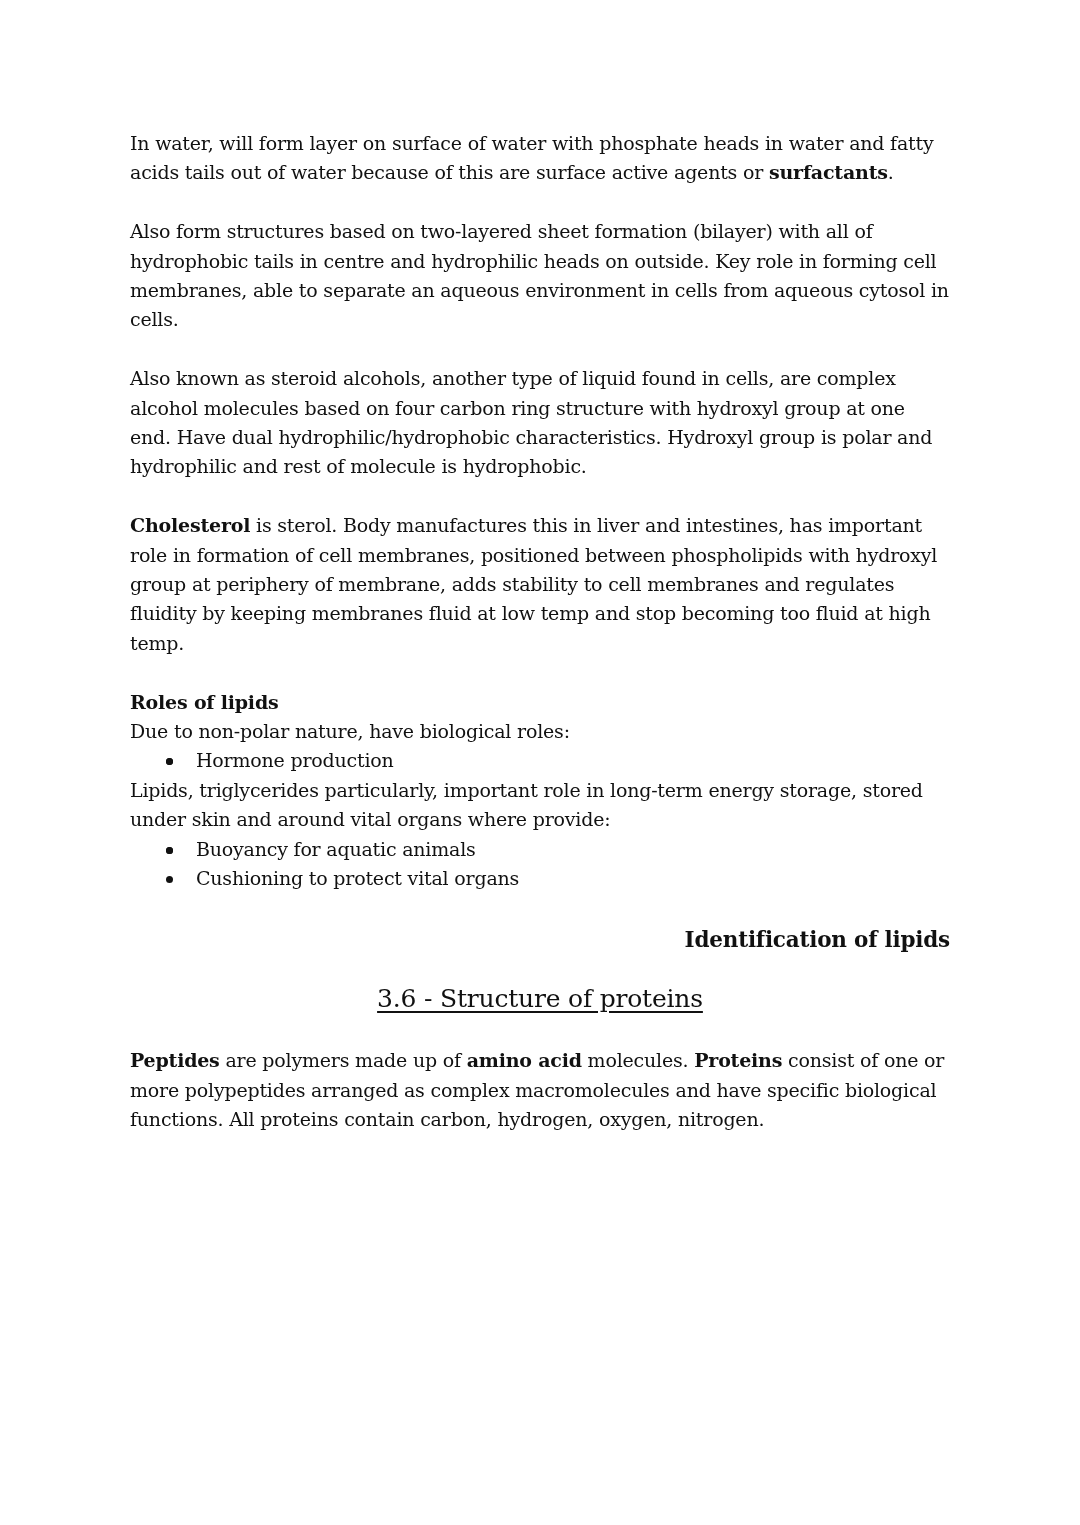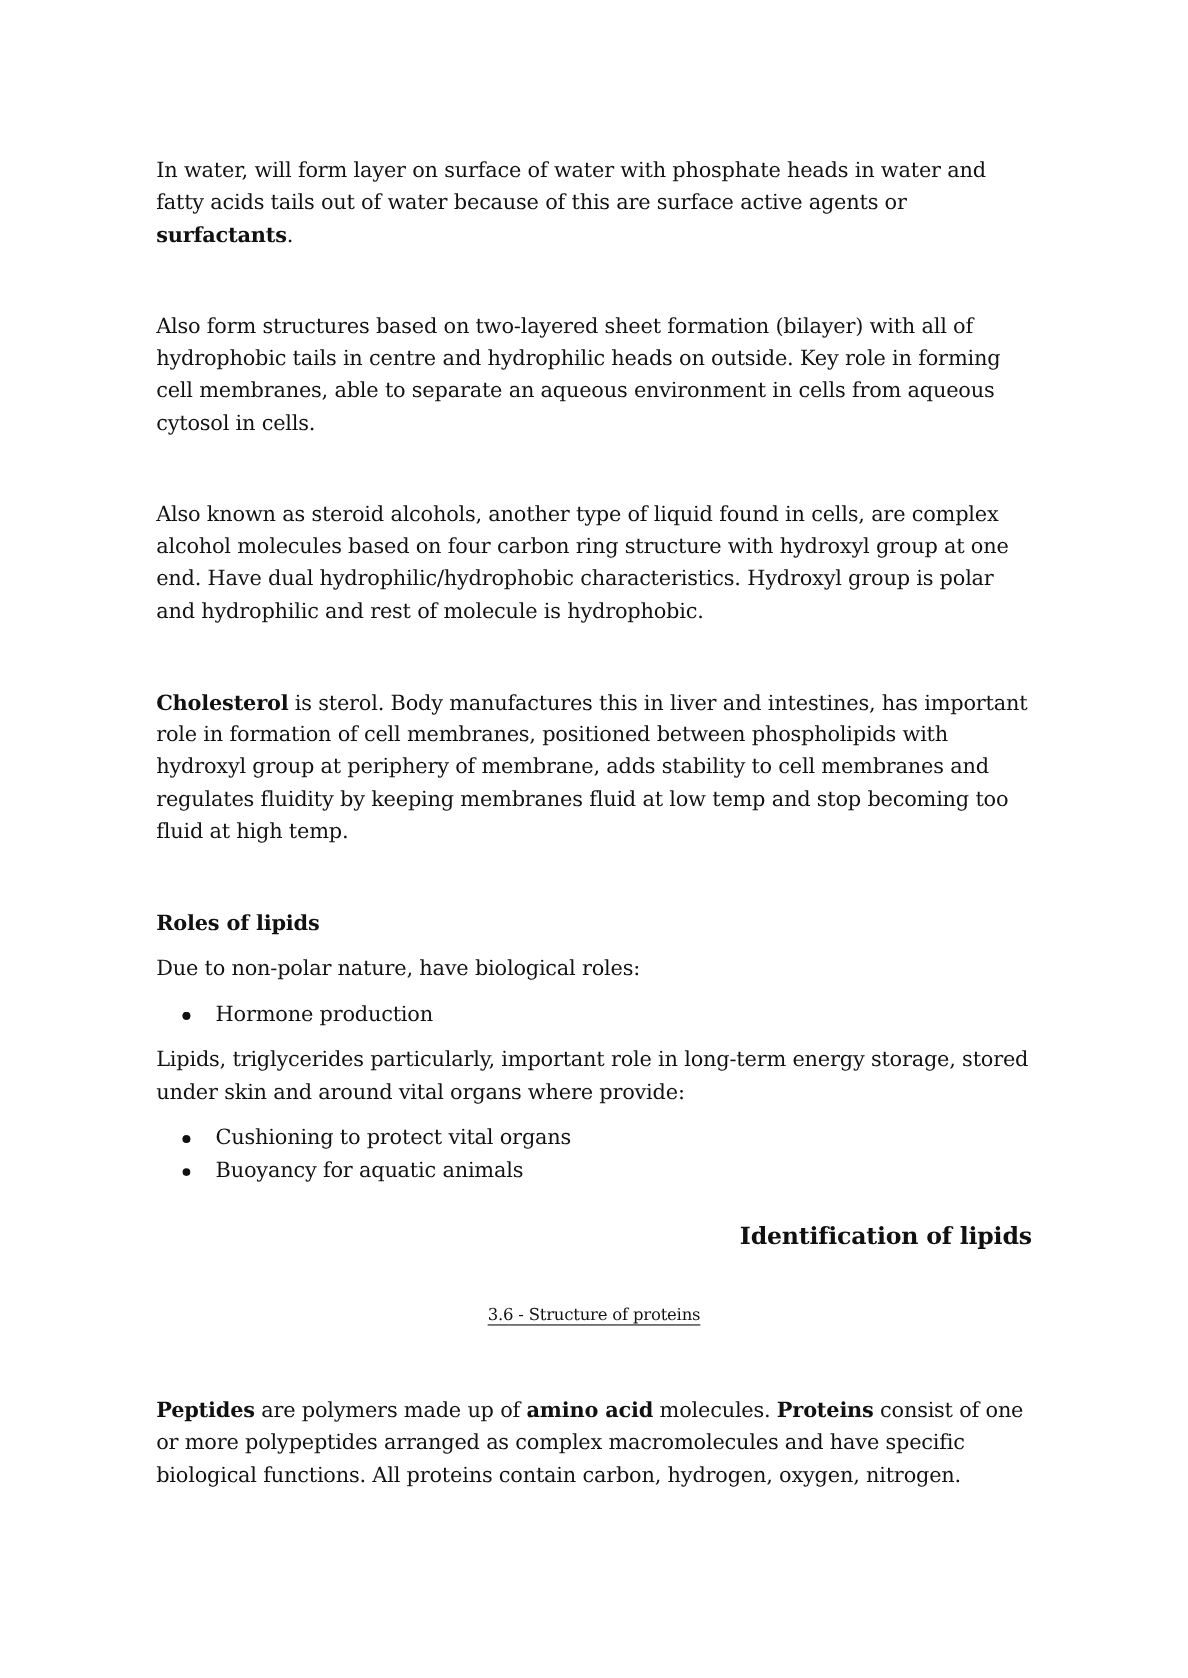--- a/index.html
+++ b/index.html
@@ -3,34 +3,34 @@
 <meta charset="utf-8">
 <style>
   html, body { margin: 0; padding: 0; background: #ffffff; }
   body { width: 1080px; height: 1525px; position: relative; overflow: hidden; }
   .page {
     position: absolute; left: 130px; top: 129px; width: 820px;
     font-family: "DejaVu Serif", "Liberation Serif", serif;
     font-size: 19px; line-height: 29.4px; color: #111111;
     letter-spacing: -0.2px;
   }
-  p { margin: 12px; }
+  p { margin: 0; }
   .gap { height: 29.4px; }
   .h3 { font-weight: bold; }
   .h2 { font-weight: bold; font-size: 21.5px; line-height: 29.4px; margin-top: 2px; text-align: right; }
   b { font-weight: bold; }
   ul { margin: 0; padding: 0; list-style: none; }
   ul li { position: relative; padding-left: 66px; }
   ul li .dot {
     position: absolute; left: 36px; top: 12px; width: 7px; height: 7px;
     border-radius: 50%; background: #111111;
   }
   .section-title {
     text-align: center; text-decoration: underline; text-underline-offset: 4px;
-    font-size: 15px; margin-top: 0;
+    font-size: 25px; margin-top: 0;
   }
   .gap2 { height: 29.4px; }
 </style>
 </head>
 <body>
 
 <div class="page">
 
   <p><span>In water, will form layer on surface of water with phosphate heads in water and fatty acids tails out of water because of this are surface active agents or </span><b>surfactants</b><span>.</span></p>
   <div class="gap"></div>
@@ -45,22 +45,22 @@
 
   <p class="h3">Roles of lipids</p>
   <p>Due to non-polar nature, have biological roles:</p>
   <ul>
     <li><span class="dot"></span></li>
     <li><span class="dot"></span><span>Hormone production</span></li>
   </ul>
   <p>Lipids, triglycerides particularly, important role in long-term energy storage, stored under skin and around vital organs where provide:</p>
   <ul>
     <li><span class="dot"></span></li>
+    <li><span class="dot"></span><span>Buoyancy for aquatic animals</span></li>
     <li><span class="dot"></span><span>Cushioning to protect vital organs</span></li>
-    <li><span class="dot"></span><span>Buoyancy for aquatic animals</span></li>
   </ul>
   <div class="gap"></div>
 
   <p class="h2">Identification of lipids</p>
   <div class="gap"></div>
 
   <p class="section-title">3.6 - Structure of proteins</p>
   <div class="gap2"></div>
   <div style="height:4px"></div>
 

